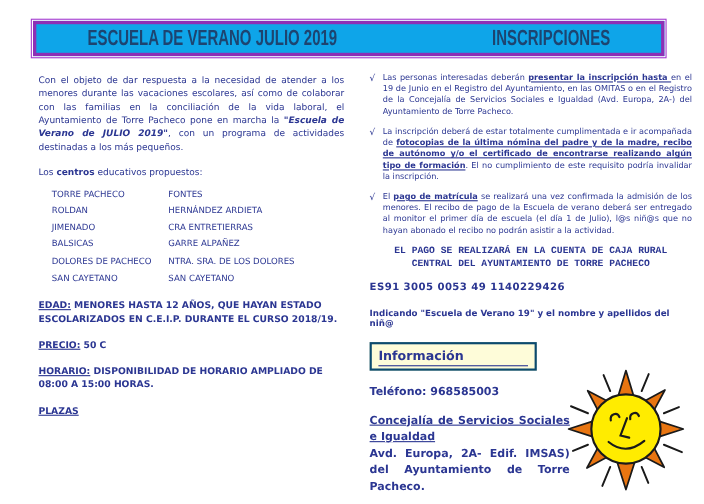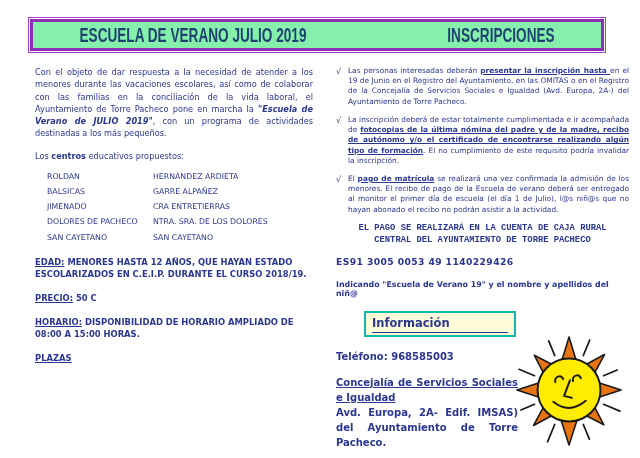--- a/index.html
+++ b/index.html
@@ -3,21 +3,21 @@
 <meta charset="utf-8">
 <style>
   html,body{margin:0;padding:0;}
   body{
     width:640px;height:458px;position:relative;background:#ffffff;
     font-family:"DejaVu Sans", sans-serif;color:#2b3692;overflow:hidden;
   }
   
   .header-box{
     position:absolute;left:30px;top:19px;width:568px;height:26px;
-    background:#86efac;
+    background:#0ea5e9;
     border:3px solid #8d2fb5;
     box-shadow:0 0 0 1px #ffffff, 0 0 0 2px #a43bd0;
   }
   .header-title{
     position:absolute;top:1px;height:24px;line-height:24px;
     font-family:"Liberation Sans", sans-serif;font-weight:bold;
     font-size:20px;color:#1d4470;white-space:nowrap;text-align:center;
     transform:scaleX(0.68);transform-origin:center;letter-spacing:0px;
   }
   .ht-left{left:-20px;width:360px;}
@@ -38,21 +38,21 @@
   
   .bullet{display:flex;margin-bottom:8px;}
   .check{flex:none;width:12px;font-size:8px;line-height:1.4;}
   .btext{margin:0;font-size:7.4px;line-height:1.38;text-align:justify;}
   .emph{font-weight:bold;text-decoration:underline;}
   .pay-head{font-size:8.8px;font-weight:bold;text-align:center;line-height:1.35;margin:6px 4px 0 4px;font-family:Liberation Mono, monospace;}
   .iban{font-size:9.2px;font-weight:bold;text-align:left;margin-top:9px;letter-spacing:0.4px;}
   .pay-note{font-size:7.9px;font-weight:bold;margin-top:13px;}
   .info-box{
     margin-top:13px;width:136px;background:#fefcd9;
-    border:2px solid #14b8a6;padding:3px 6px 2px 6px;margin-left:28px;
+    border:2px solid #0c4a6e;padding:3px 6px 2px 6px;
   }
   .info-box-inner{
     font-size:11.5px;font-weight:bold;color:#2b3692;
     border-bottom:1.5px solid #2b3692;padding-bottom:2px;
   }
   .contact{width:182px;font-size:10px;font-weight:bold;}
   .phone{margin-top:14px;}
   .dept{margin-top:13px;text-decoration:underline;text-align:justify;line-height:1.5;}
   .addr{text-align:justify;line-height:1.5;}
   .email{margin-top:9px;text-align:center;font-family:Liberation Mono, monospace;}
@@ -68,30 +68,34 @@
 </div>
 
 <div class="col-left">
 
   <p class="intro"><span>Con el objeto de dar respuesta a la necesidad de atender a los menores durante las vacaciones escolares,  así como de colaborar con las familias en la conciliación de la vida laboral, el Ayuntamiento de Torre Pacheco pone  en marcha la </span><span class="em">"Escuela de Verano de JULIO 2019"</span><span>, con un programa de actividades destinadas a los más pequeños.</span></p>
 
   <p class="centros-line"><span>Los </span><span class="b">centros</span><span> educativos propuestos:</span></p>
 
   <div class="school-table">
     <div class="school-row">
+      <span class="c1">TORRE PACHECO</span>
+      <span class="c2">FONTES</span>
+    </div>
+    <div class="school-row">
       <span class="c1">ROLDAN</span>
       <span class="c2">HERNÁNDEZ ARDIETA</span>
     </div>
     <div class="school-row">
+      <span class="c1">JIMENADO</span>
+      <span class="c2">CRA ENTRETIERRAS</span>
+    </div>
+    <div class="school-row">
       <span class="c1">BALSICAS</span>
       <span class="c2">GARRE ALPAÑEZ</span>
-    </div>
-    <div class="school-row">
-      <span class="c1">JIMENADO</span>
-      <span class="c2">CRA ENTRETIERRAS</span>
     </div>
     <div class="school-row">
       <span class="c1">DOLORES DE PACHECO</span>
       <span class="c2">NTRA. SRA. DE LOS DOLORES</span>
     </div>
     <div class="school-row">
       <span class="c1">SAN CAYETANO</span>
       <span class="c2">SAN CAYETANO</span>
     </div>
   </div>

